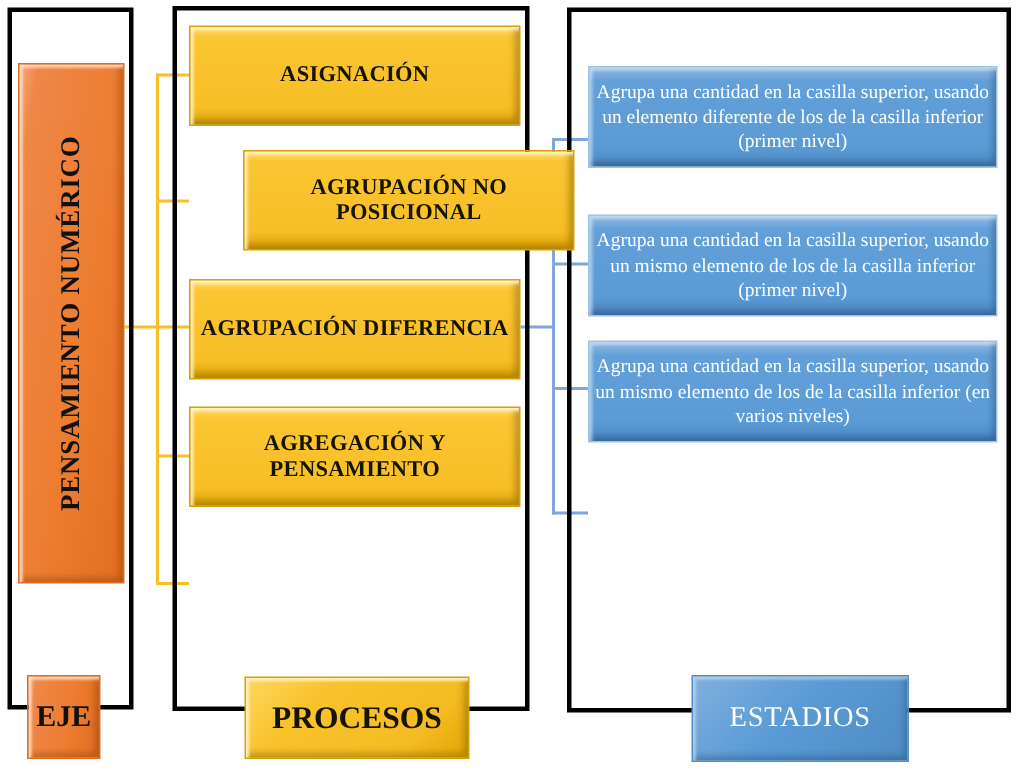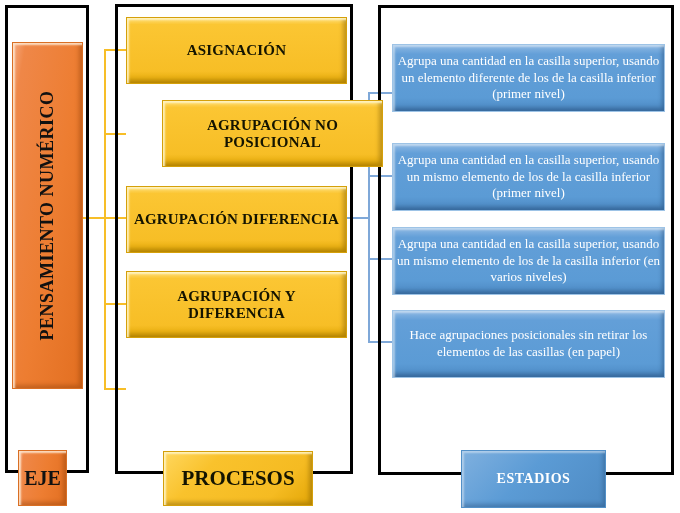--- a/index.html
+++ b/index.html
@@ -61,21 +61,21 @@
     display:flex;align-items:center;justify-content:center;text-align:center;
   }
   .blue-box span{color:#fff;font-size:13px;line-height:1.3;padding:0 3px;}
   .estadios-box{
     position:absolute;z-index:4;box-sizing:border-box;left:461px;top:450px;width:145px;height:58px;
     background:linear-gradient(135deg,#7FB0DF 0%,#5B9BD5 45%,#4E8BC4 100%);
     border:1px solid #5290C8;
     box-shadow:inset 2px 2px 2px rgba(235,244,252,.5), inset -2px -3px 4px rgba(25,60,100,.35);
     display:flex;align-items:center;justify-content:center;
   }
-  .estadios-box span{color:#fff;font-weight:700;font-size:14px;letter-spacing:.5px;}
+  .estadios-box span{color:#fff;font-weight:400;font-size:19px;letter-spacing:.5px;}
 </style>
 </head>
 <body>
 
 <div class="canvas">
 
   <div class="conn gold" style="left:104px;top:49px;width:2px;height:341px;"></div>
   <div class="conn gold" style="left:104px;top:49px;width:22px;height:2px;"></div>
   <div class="conn gold" style="left:104px;top:133px;width:22px;height:2px;"></div>
   <div class="conn gold" style="left:83px;top:217px;width:43px;height:2px;"></div>
@@ -103,35 +103,32 @@
   <div class="gold-box" style="top:17px;">
     <span>ASIGNACIÓN</span>
   </div>
   <div class="gold-box" style="top:100px;margin-left:36px;">
     <span>AGRUPACIÓN NO POSICIONAL</span>
   </div>
   <div class="gold-box" style="top:186px;">
     <span>AGRUPACIÓN DIFERENCIA</span>
   </div>
   <div class="gold-box" style="top:271px;">
-    <span>AGRUPACIÓN Y DIFERENCIA</span>
+    <span>AGREGACIÓN Y PENSAMIENTO</span>
   </div>
   <div class="procesos-box">
     <span>PROCESOS</span>
   </div>
 
   <div class="blue-box" style="top:44px;">
     <span>Agrupa una cantidad en la casilla superior, usando un elemento diferente de los de la casilla inferior (primer nivel)</span>
   </div>
   <div class="blue-box" style="top:143px;">
     <span>Agrupa una cantidad en la casilla superior, usando un mismo elemento de los de la casilla inferior (primer nivel)</span>
   </div>
   <div class="blue-box" style="top:227px;">
     <span>Agrupa una cantidad en la casilla superior, usando un mismo elemento de los de la casilla inferior (en varios niveles)</span>
   </div>
-  <div class="blue-box" style="top:310px;">
-    <span>Hace agrupaciones posicionales sin retirar los elementos de las casillas (en papel)</span>
-  </div>
   <div class="estadios-box">
     <span>ESTADIOS</span>
   </div>
 
 </div>
 
 </body></html>

